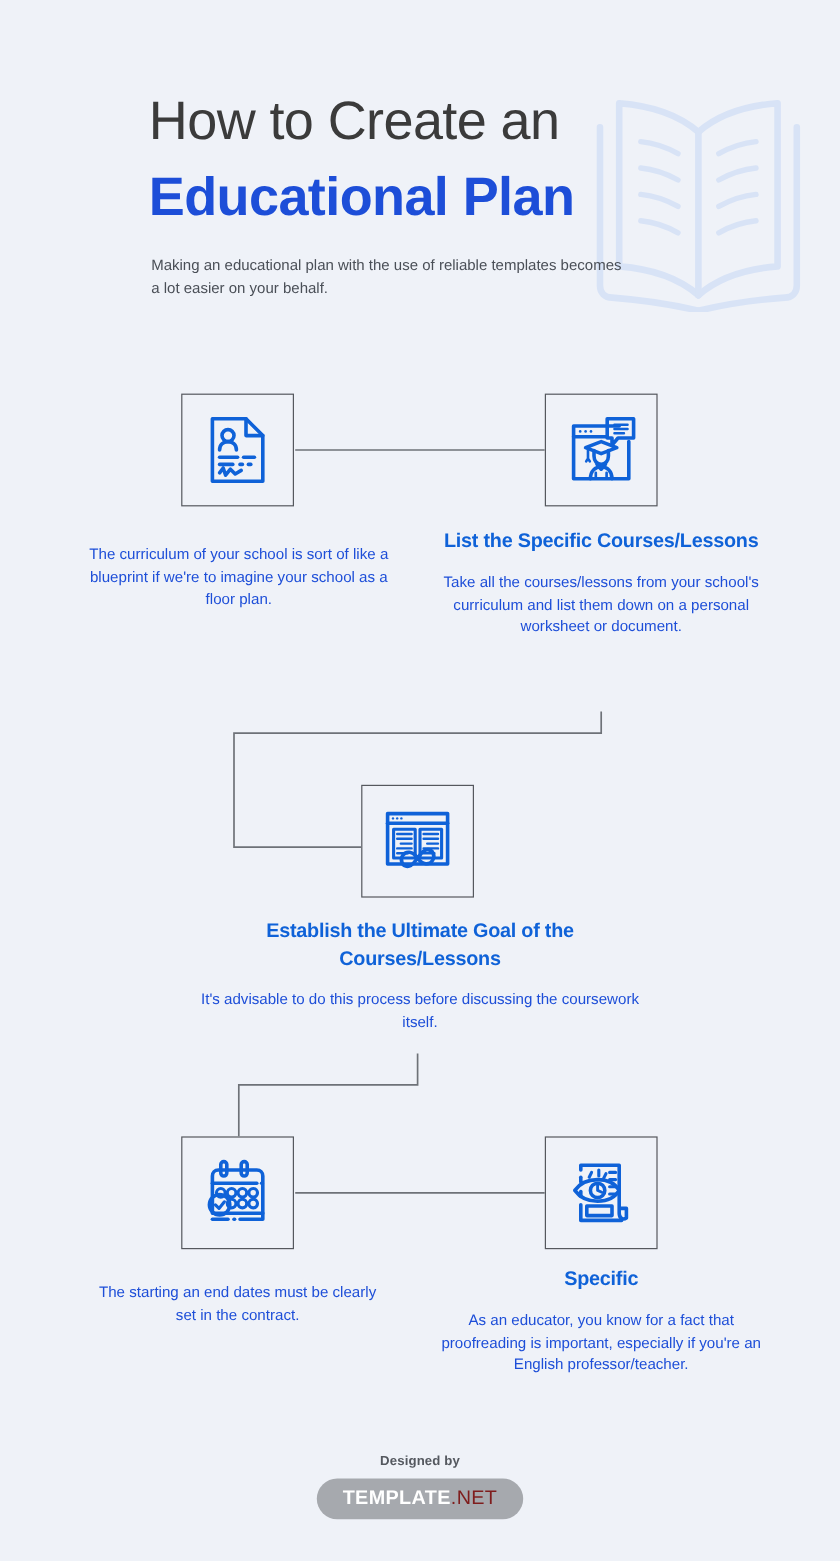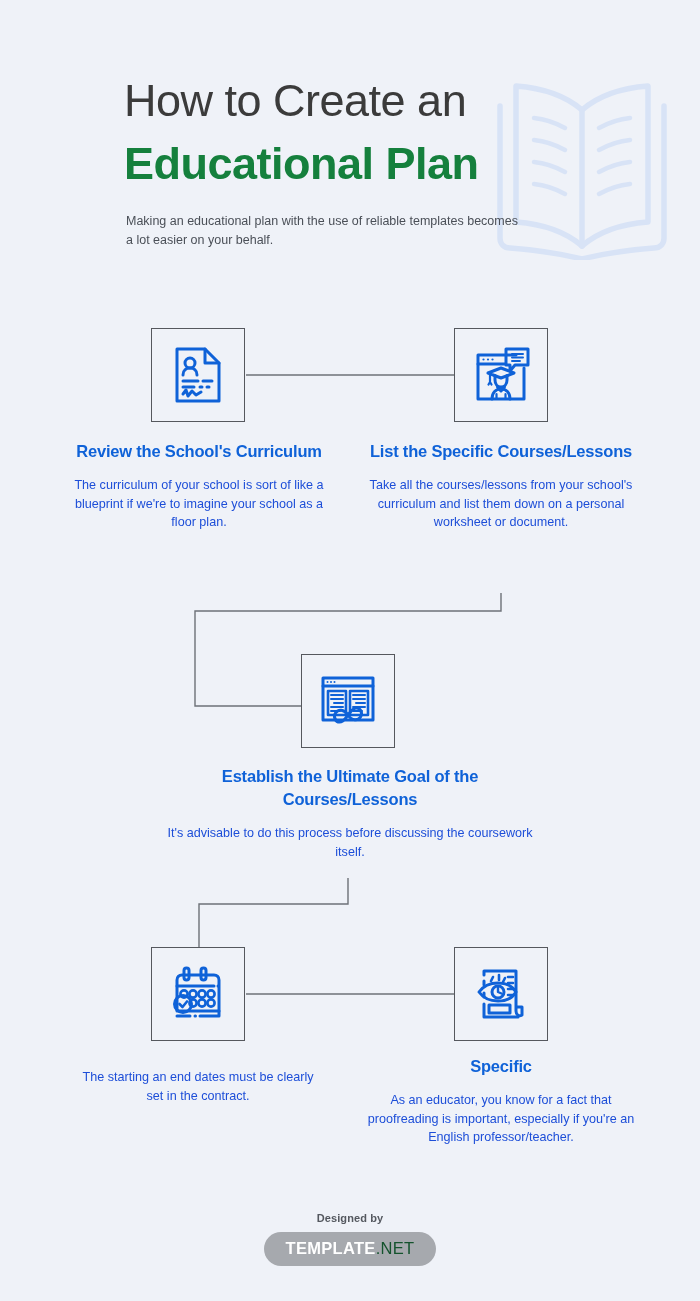--- a/index.html
+++ b/index.html
@@ -15,21 +15,21 @@
   .header { position:absolute; left:0; top:0; width:700px; height:290px; }
 
   .watermark { position:absolute; left:486px; top:62px; width:192px; height:198px; opacity:1; }
 
   .title-block { position:absolute; left:124px; top:70px; width:470px; z-index:2; }
   .title-line1 {
     font-size:45px; font-weight:400; color:#3b3b3b; letter-spacing:-0.5px;
     line-height:62px; white-space:nowrap;
   }
   .title-line2 {
-    font-size:45px; font-weight:bold; color:#15803d; letter-spacing:-0.5px;
+    font-size:45px; font-weight:bold; color:#1d4ed8; letter-spacing:-0.5px;
     line-height:64px; white-space:nowrap;
   }
   .subtitle {
     position:absolute; left:126px; top:212px; width:400px;
     font-size:12.5px; line-height:19px; color:#4a4f57; font-weight:400;
   }
 
   
   .flow { position:absolute; left:0; top:0; width:700px; height:1301px; pointer-events:none; }
   .flow-lines { position:absolute; left:0; top:0; }
@@ -68,21 +68,21 @@
   .footer { position:absolute; left:0; top:1212px; width:700px; text-align:center; }
   .designed-by {
     font-size:11px; color:#54585f; font-weight:bold; letter-spacing:0.1px;
   }
   .brand-pill {
     display:inline-block; margin-top:8px;
     background:#a6a9ae; border-radius:20px;
     padding:7px 22px 8px 22px;
   }
   .brand-pill .b1 { color:#ffffff; font-weight:bold; font-size:16.5px; letter-spacing:0.3px; }
-  .brand-pill .b2 { color:#14532d; font-weight:400; font-size:16.5px; letter-spacing:0.3px; }
+  .brand-pill .b2 { color:#7f1d1d; font-weight:400; font-size:16.5px; letter-spacing:0.3px; }
 </style>
 </head>
 <body>
 
 <div class="header">
 
   <div class="watermark">
     <svg width="192" height="198" viewBox="0 0 192 198" fill="none">
       <g stroke="#d8e3f6" stroke-width="5.5" stroke-linecap="round" stroke-linejoin="round" fill="none">
         <path d="M96 48 C80 34 56 26 30 24 L30 160 C56 162 80 170 96 184"></path>
@@ -139,21 +139,20 @@
         <path d="M36 37 L45 37"></path>
         <path d="M16 43 L27 43"></path>
         <path d="M33 43 L35 43"></path>
         <path d="M40 43 L42 43"></path>
         <path d="M16 50 L19 46 L21 52 L25 47 L29 51 L34 48"></path>
       </g>
     </svg>
   </span>
 </div>
 <div class="step-text" id="txt1">
-  <div class="step-title">Review the School's Curriculum</div>
   <div class="step-desc">The curriculum of your school is sort of like a blueprint if we're to imagine your school as a floor plan.</div>
 </div>
 
 <div class="icon-box" id="box2">
   <span>
     <svg width="62" height="62" viewBox="0 0 62 62" fill="none">
       <g stroke="#0f62d8" stroke-width="3" stroke-linecap="round" stroke-linejoin="round" fill="none">
         <path d="M46 11 L8 11 L8 55 L54 55 L54 24"></path>
         <path d="M8 20 L35 20"></path>
         <circle cx="13.5" cy="15.5" r="1.1" fill="#0f62d8" stroke="none"></circle>

